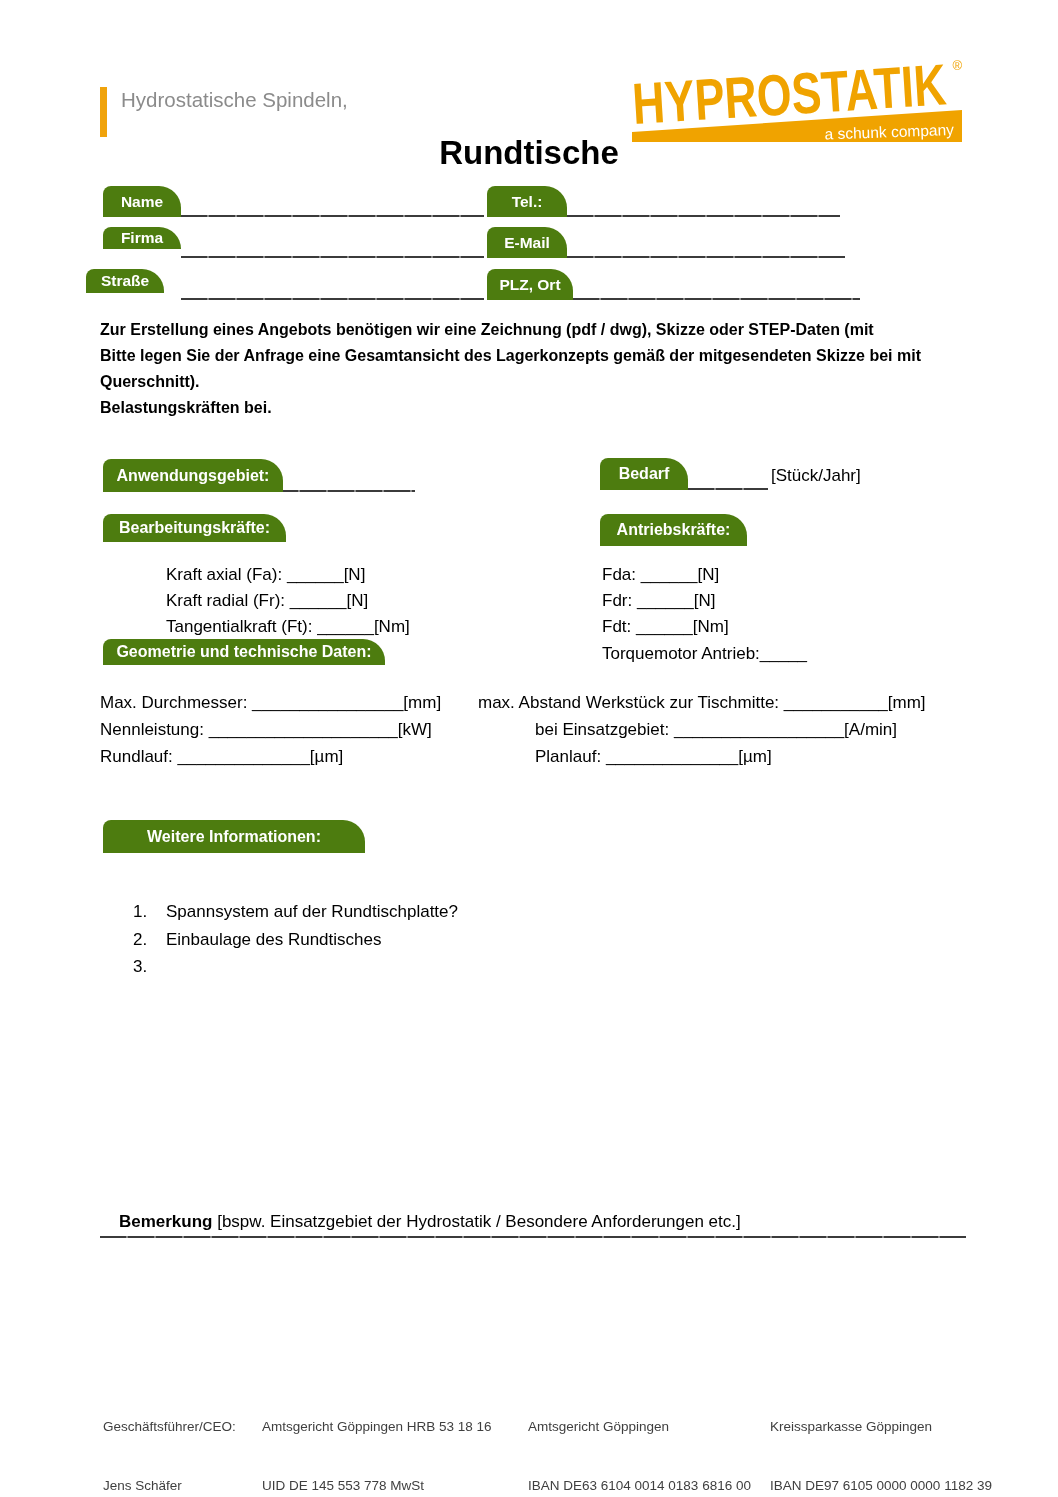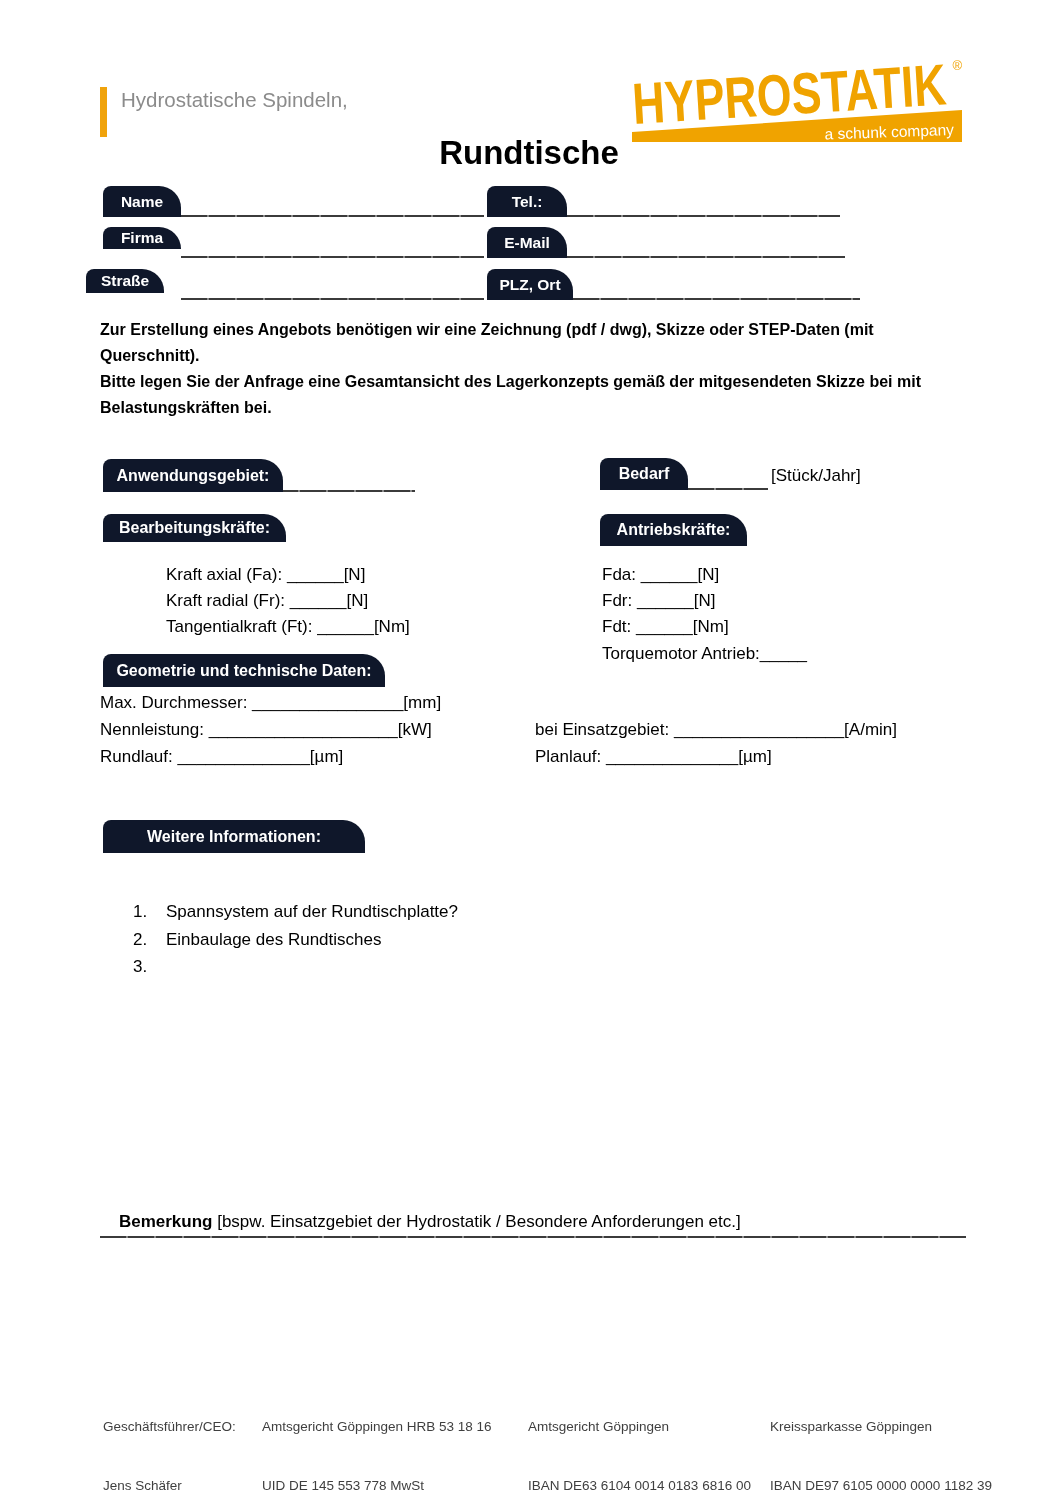--- a/index.html
+++ b/index.html
@@ -3,21 +3,21 @@
 <meta charset="utf-8">
 <style>
   html,body{margin:0;padding:0;background:#ffffff;}
   .page{
     position:relative;width:1058px;height:1497px;background:#fff;
     font-family:"Liberation Sans",sans-serif;color:#000;overflow:hidden;
   }
   .abs{position:absolute;}
   
   .tab{
-    position:absolute;background:#0f172a;color:#fff;font-weight:bold;
+    position:absolute;background:#4d7c0f;color:#fff;font-weight:bold;
     font-size:15.5px;display:flex;align-items:center;justify-content:center;
     border-radius:8px 22px 0 0;line-height:1;
   }
   
   .wline{
     position:absolute;height:2px;
     background:repeating-linear-gradient(to right,#3b3b3b 0 26px,#8a8a8a 26px 28px);
   }
   .row{position:absolute;font-size:17px;white-space:pre;line-height:1;}
   .introline{font-size:16px;font-weight:bold;line-height:26px;white-space:pre;}
@@ -60,22 +60,22 @@
   <div class="wline" style="left:567px;top:215px;width:273px;"></div>
 
   <div class="tab" style="left:487px;top:227px;width:80px;height:31px;">E-Mail</div>
   <div class="wline" style="left:567px;top:256px;width:278px;"></div>
 
   <div class="tab" style="left:487px;top:269px;width:86px;height:31px;">PLZ, Ort</div>
   <div class="wline" style="left:573px;top:298px;width:287px;"></div>
 
   <div class="abs" style="left:100px;top:317px;">
     <div class="introline">Zur Erstellung eines Angebots benötigen wir eine Zeichnung (pdf / dwg), Skizze oder STEP-Daten (mit</div>
+    <div class="introline">Bitte legen Sie der Anfrage eine Gesamtansicht des Lagerkonzepts gemäß der mitgesendeten Skizze bei mit</div>
     <div class="introline">Querschnitt).</div>
-    <div class="introline">Bitte legen Sie der Anfrage eine Gesamtansicht des Lagerkonzepts gemäß der mitgesendeten Skizze bei mit</div>
     <div class="introline">Belastungskräften bei.</div>
   </div>
 
   <div class="wline" style="left:188px;top:490px;width:227px;"></div>
   <div class="tab" style="left:103px;top:459px;width:180px;height:33px;font-size:16px;">Anwendungsgebiet:</div>
 
   <div class="tab" style="left:600px;top:458px;width:88px;height:32px;font-size:16px;">Bedarf</div>
   <div class="wline" style="left:688px;top:488px;width:80px;"></div>
   <div class="unit" style="left:771px;top:467px;">[Stück/Jahr]</div>
 
@@ -84,26 +84,27 @@
 
   <div class="row" style="left:166px;top:566px;">Kraft axial (Fa): ______[N]</div>
   <div class="row" style="left:166px;top:592px;">Kraft radial (Fr): ______[N]</div>
   <div class="row" style="left:166px;top:618px;">Tangentialkraft (Ft): ______[Nm]</div>
 
   <div class="row" style="left:602px;top:566px;">Fda: ______[N]</div>
   <div class="row" style="left:602px;top:592px;">Fdr: ______[N]</div>
   <div class="row" style="left:602px;top:618px;">Fdt: ______[Nm]</div>
   <div class="row" style="left:602px;top:645px;">Torquemotor Antrieb:_____</div>
 
-  <div class="tab" style="left:103px;top:654px;width:282px;height:33px;font-size:16px;">Geometrie und technische Daten:</div>
+  <div class="tab" style="left:103px;top:639px;width:282px;height:26px;font-size:16px;">Geometrie und technische Daten:</div>
 
   <div class="row" style="left:100px;top:694px;">Max. Durchmesser: ________________[mm]</div>
   <div class="row" style="left:100px;top:721px;">Nennleistung: ____________________[kW]</div>
   <div class="row" style="left:100px;top:748px;">Rundlauf: ______________[µm]</div>
 
+  <div class="row" style="left:478px;top:694px;">max. Abstand Werkstück zur Tischmitte: ___________[mm]</div>
   <div class="row" style="left:535px;top:721px;">bei Einsatzgebiet: __________________[A/min]</div>
   <div class="row" style="left:535px;top:748px;">Planlauf: ______________[µm]</div>
 
   <div class="tab" style="left:103px;top:820px;width:262px;height:33px;font-size:16px;">Weitere Informationen:</div>
 
   <div class="num" style="left:133px;top:903px;">1.</div>
   <div class="row" style="left:166px;top:903px;">Spannsystem auf der Rundtischplatte?</div>
   <div class="num" style="left:133px;top:931px;">2.</div>
   <div class="row" style="left:166px;top:931px;">Einbaulage des Rundtisches</div>
   <div class="num" style="left:133px;top:958px;">3.</div>

